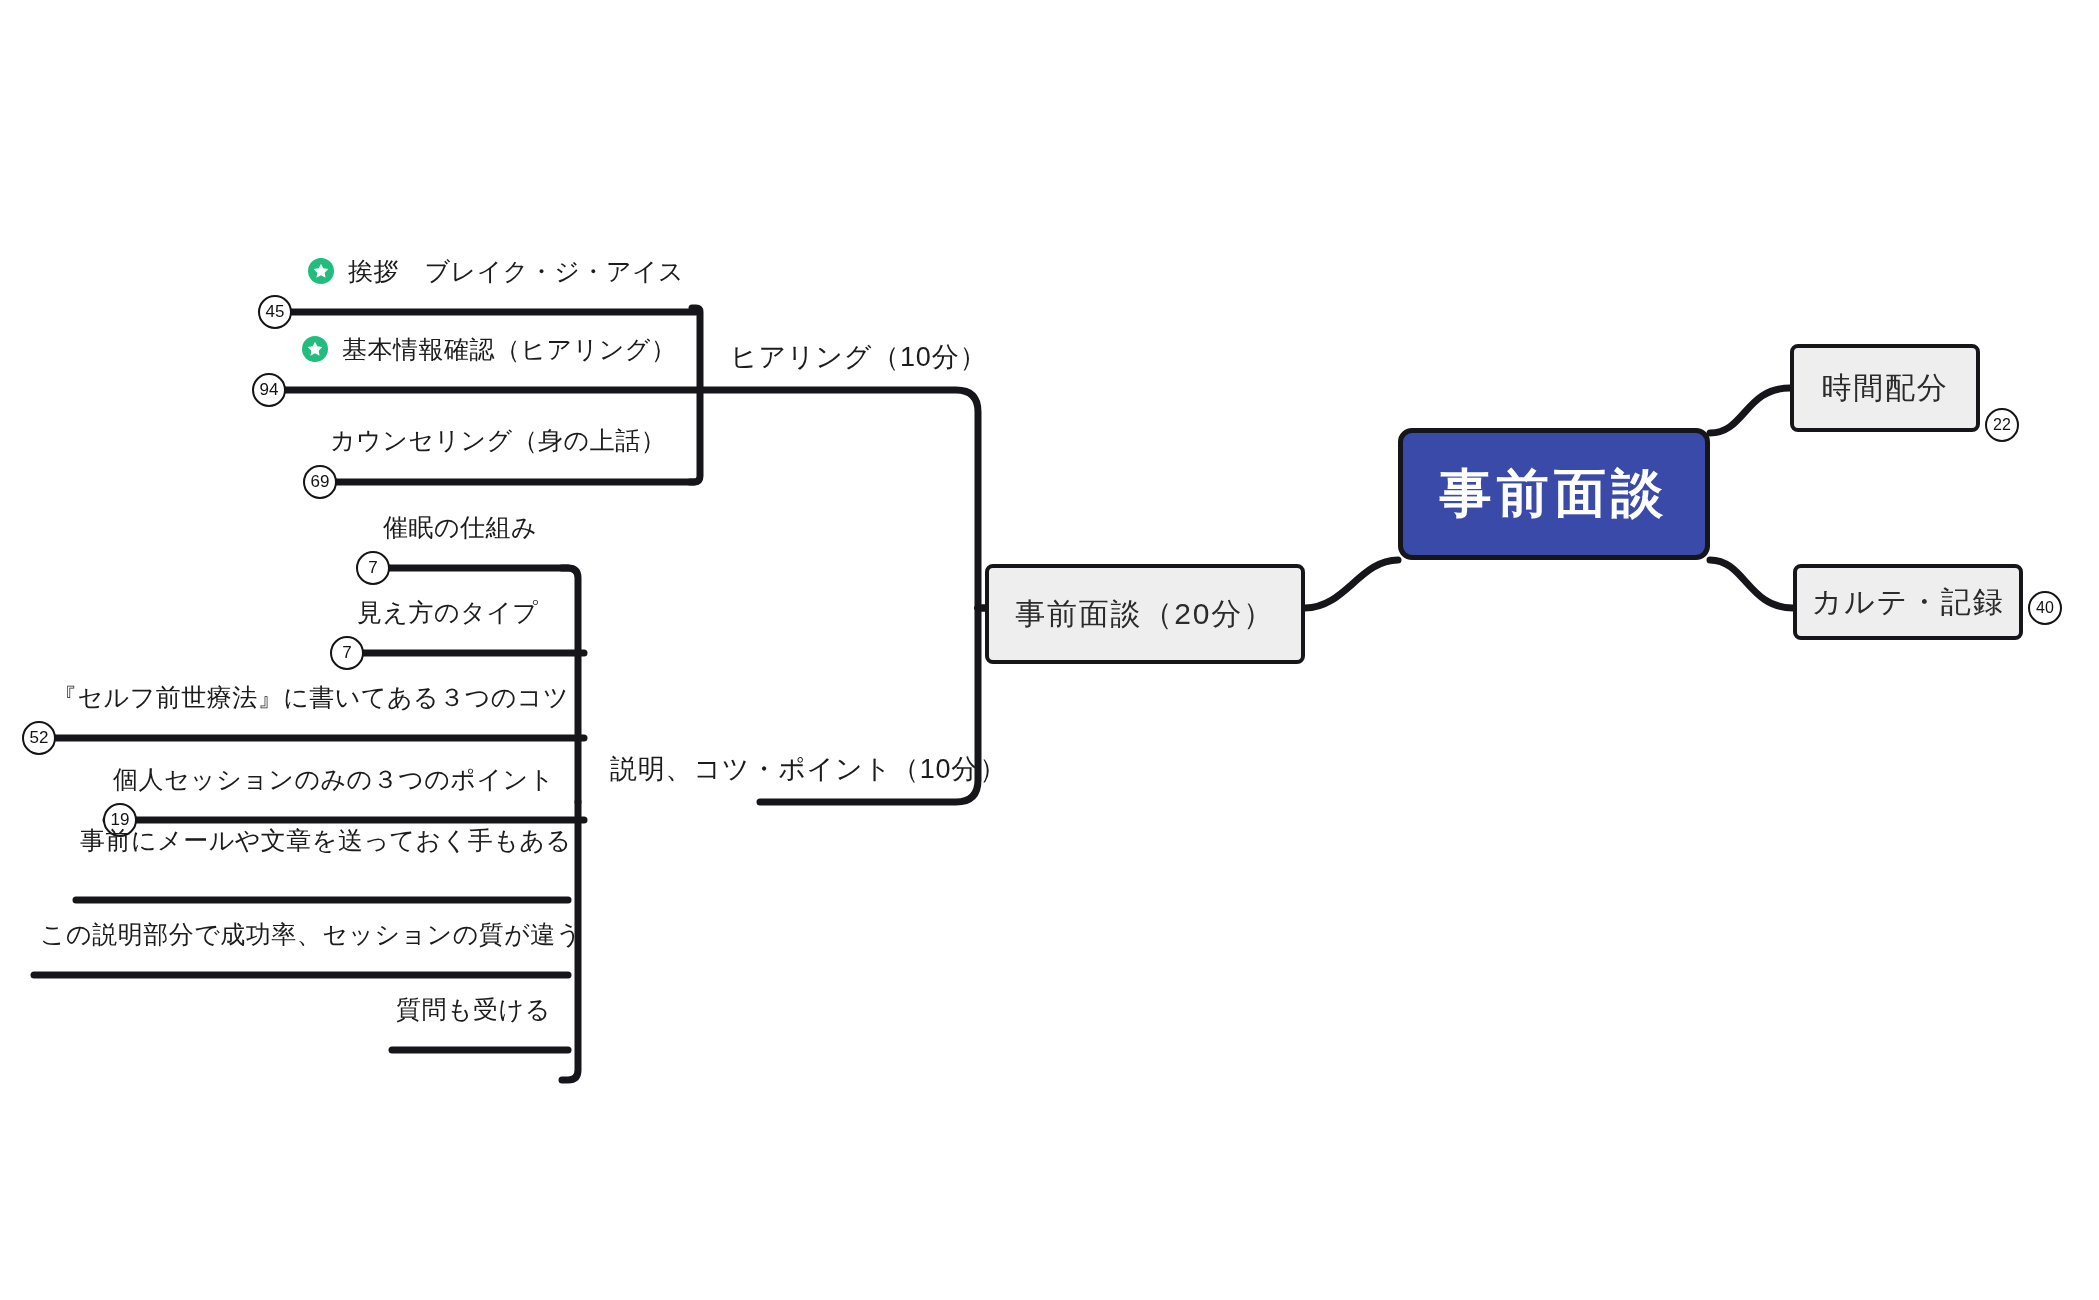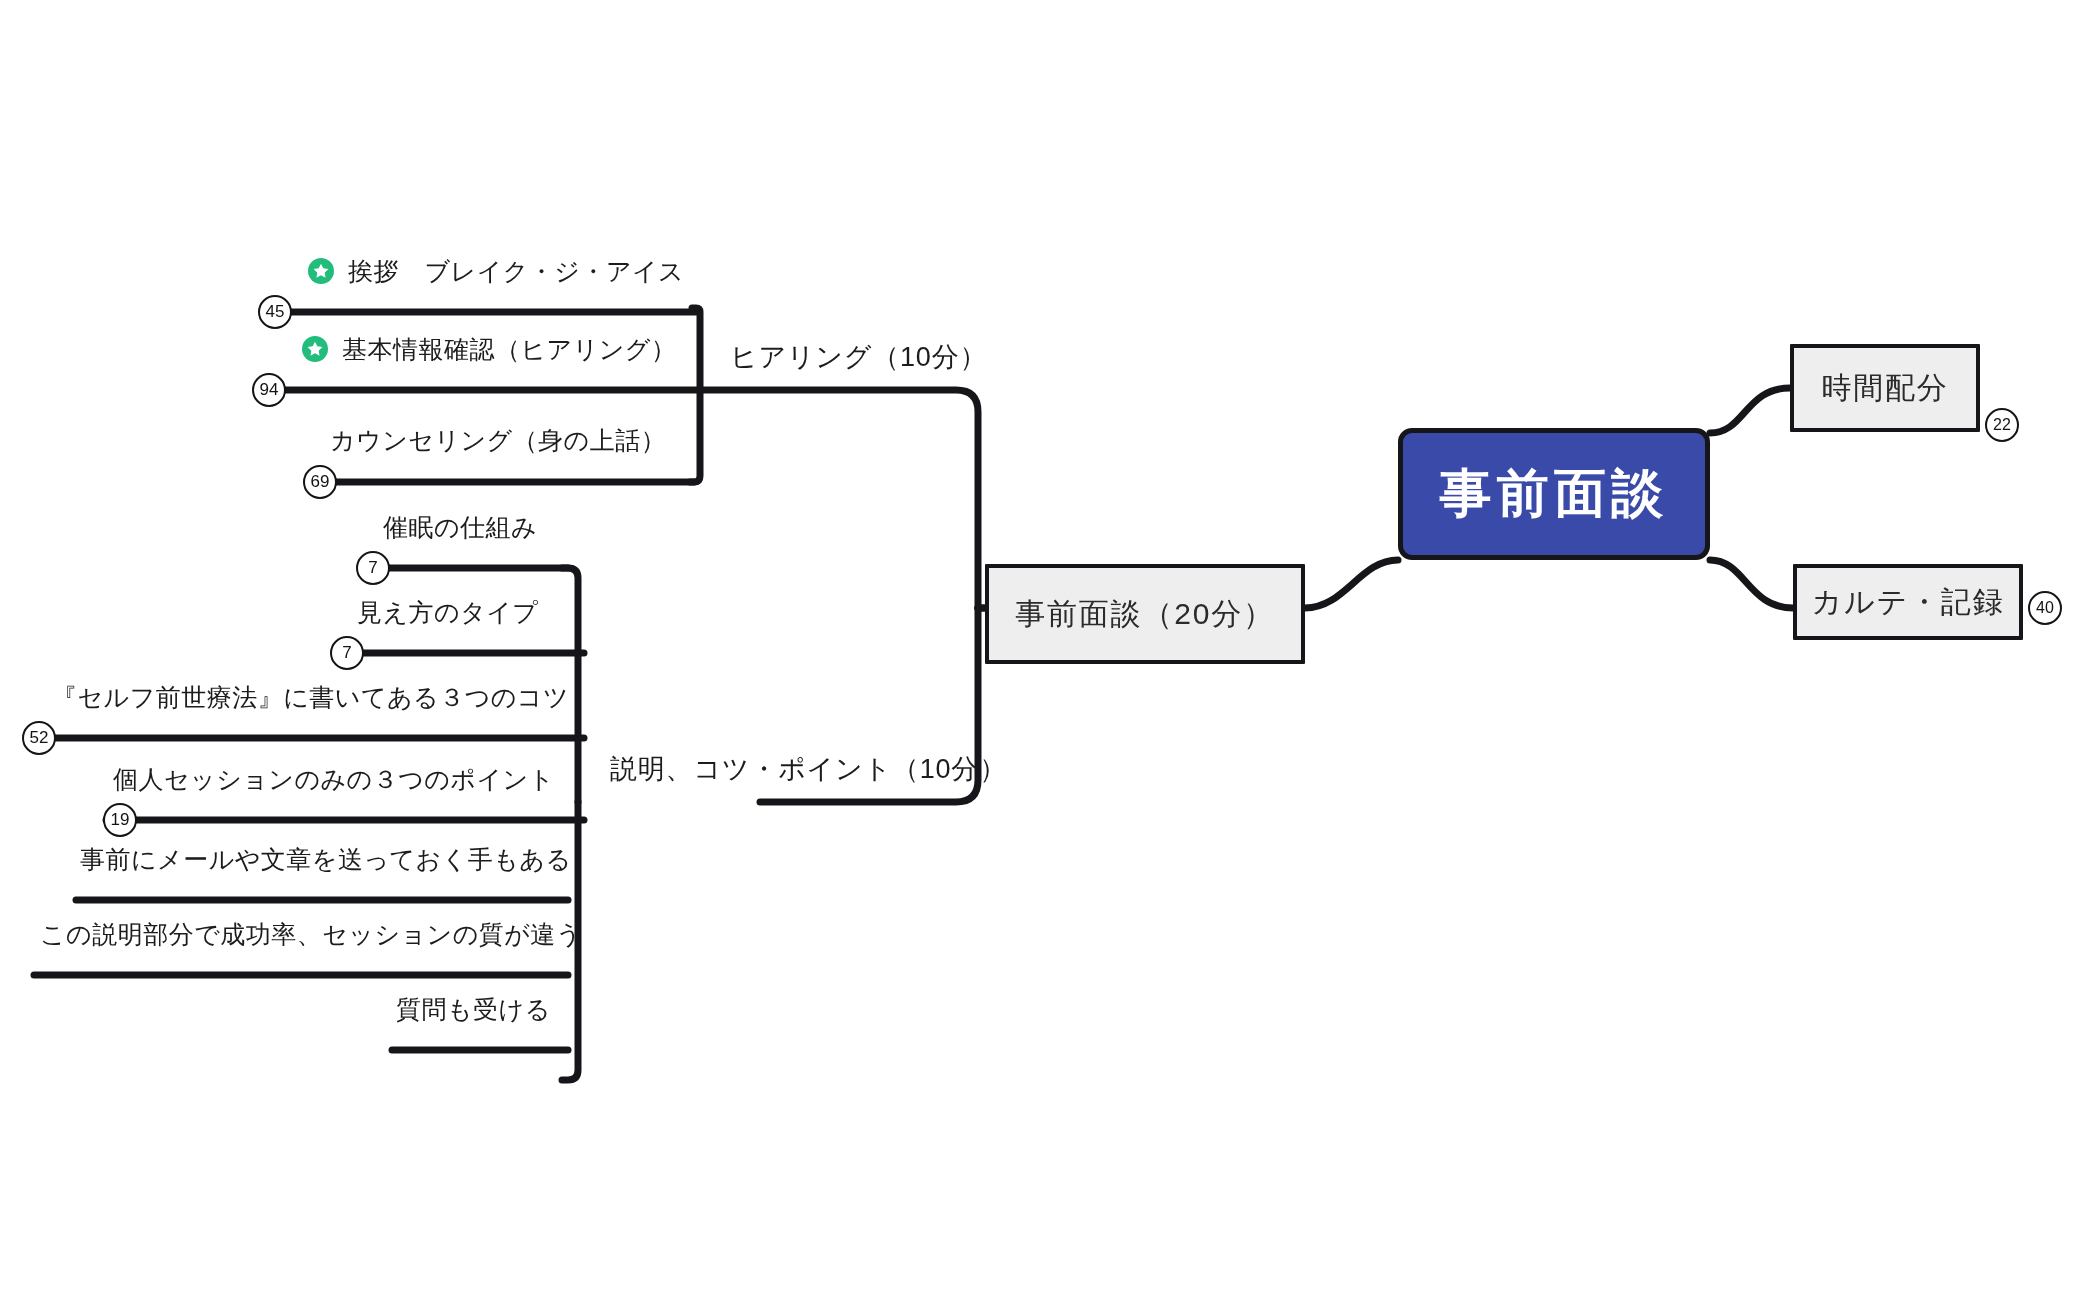--- a/index.html
+++ b/index.html
@@ -28,21 +28,21 @@
     height: 1300px;
     pointer-events: none;
   }
   .node {
     position: absolute;
     box-sizing: border-box;
     display: flex;
     align-items: center;
     justify-content: center;
     border: 4px solid #16161a;
-    border-radius: 1px;
+    border-radius: 8px;
     background: #eeeeee;
     color: #2b2b2b;
     white-space: nowrap;
     letter-spacing: 0.06em;
   }
   .node.root {
     background: #3a4aa8;
     color: #ffffff;
     border-radius: 14px;
     border-width: 5px;
@@ -235,21 +235,21 @@
     <span>52</span>
   </div>
 
   <div class="leaf" style="left:113px; top:767px;">
     <span class="leaf-text">個人セッションのみの３つのポイント</span>
   </div>
   <div class="badge" style="left:83px; top:803px;margin-left:20px;">
     <span>19</span>
   </div>
 
-  <div class="leaf" style="left:80px; top:847px;">
+  <div class="leaf" style="left:80px; top:828px;">
     <span class="leaf-text">事前にメールや文章を送っておく手もある</span>
   </div>
 
   <div class="leaf" style="left:40px; top:922px;">
     <span class="leaf-text">この説明部分で成功率、セッションの質が違う</span>
   </div>
 
   <div class="leaf" style="left:396px; top:997px;">
     <span class="leaf-text">質問も受ける</span>
   </div>

